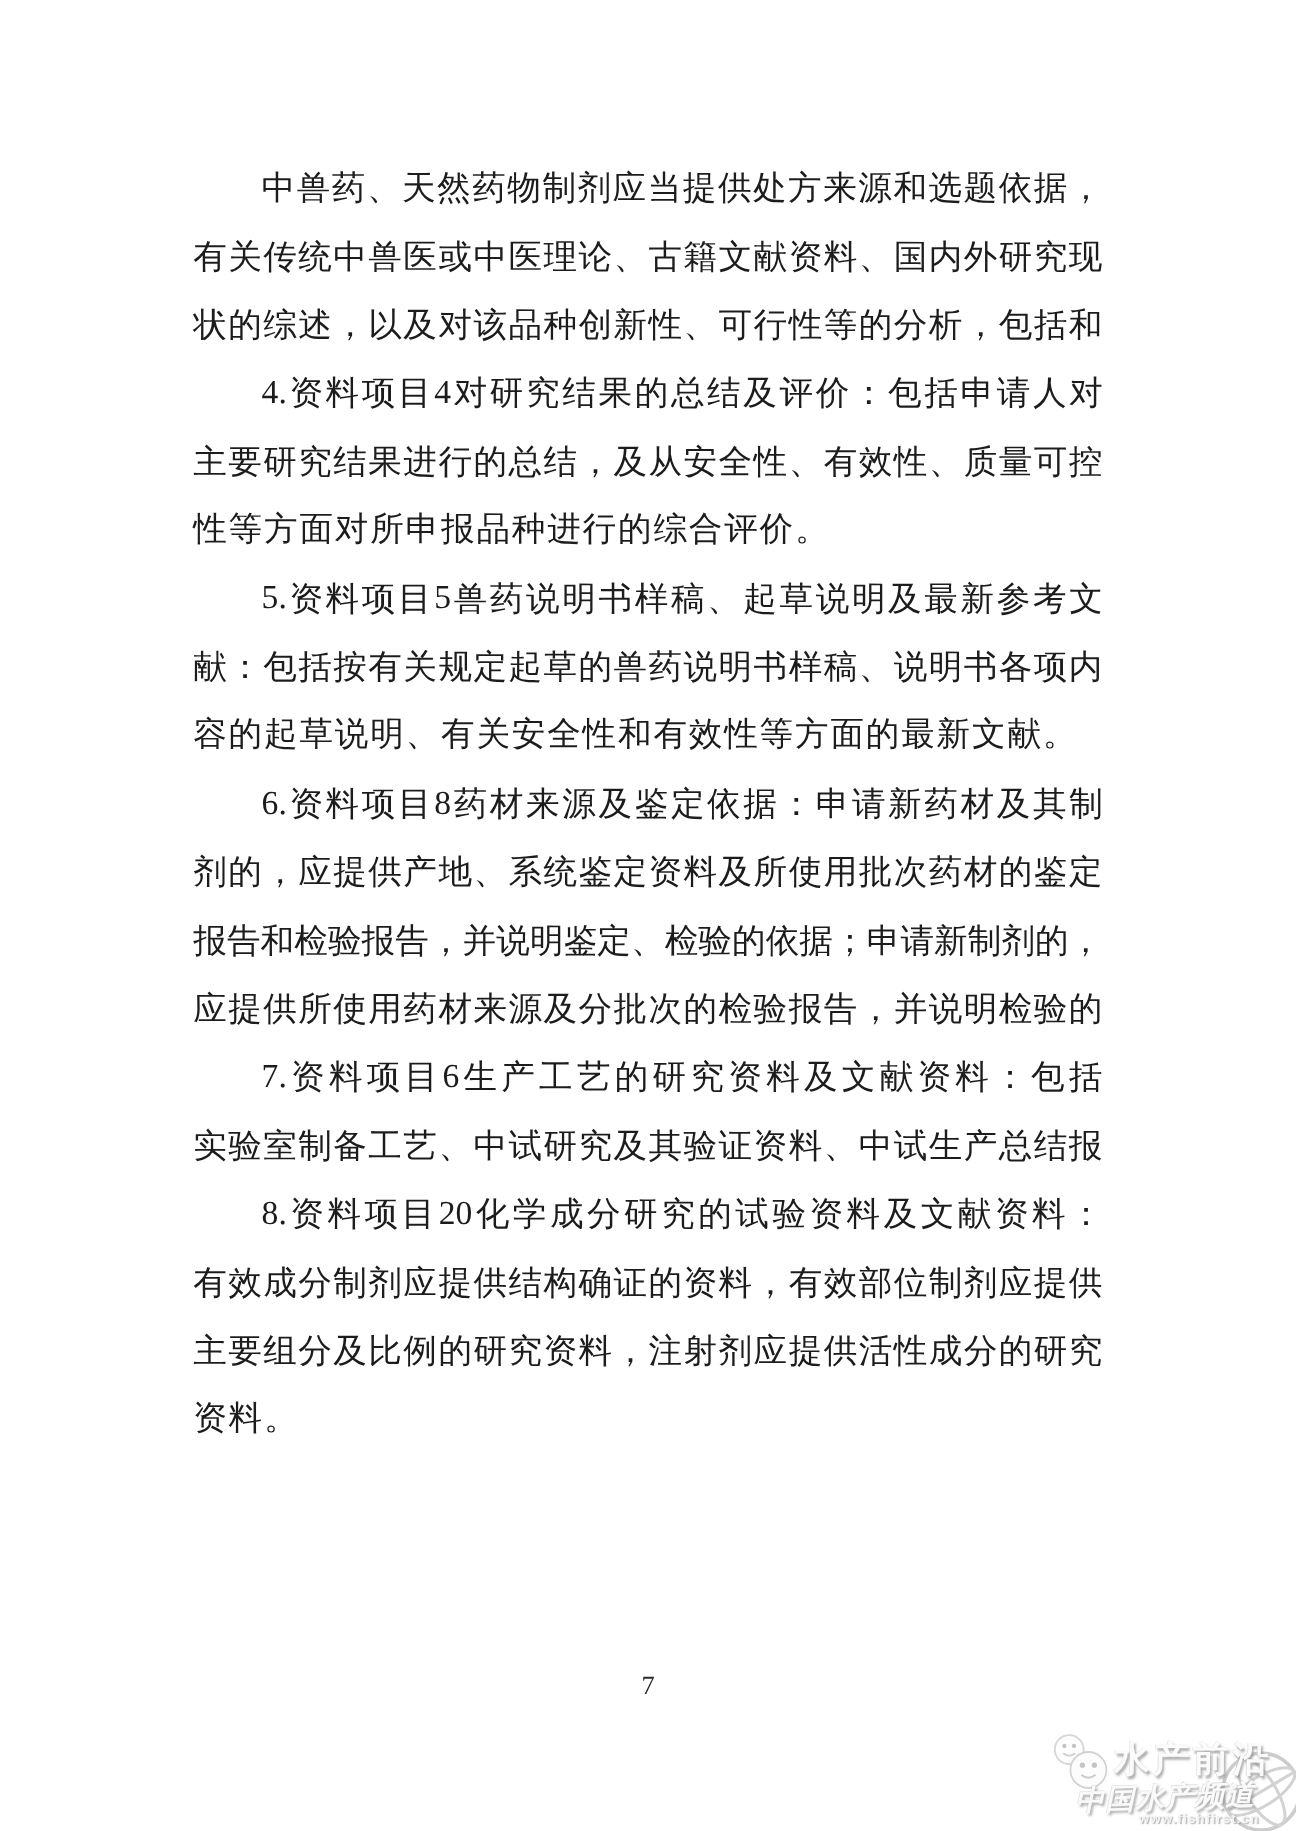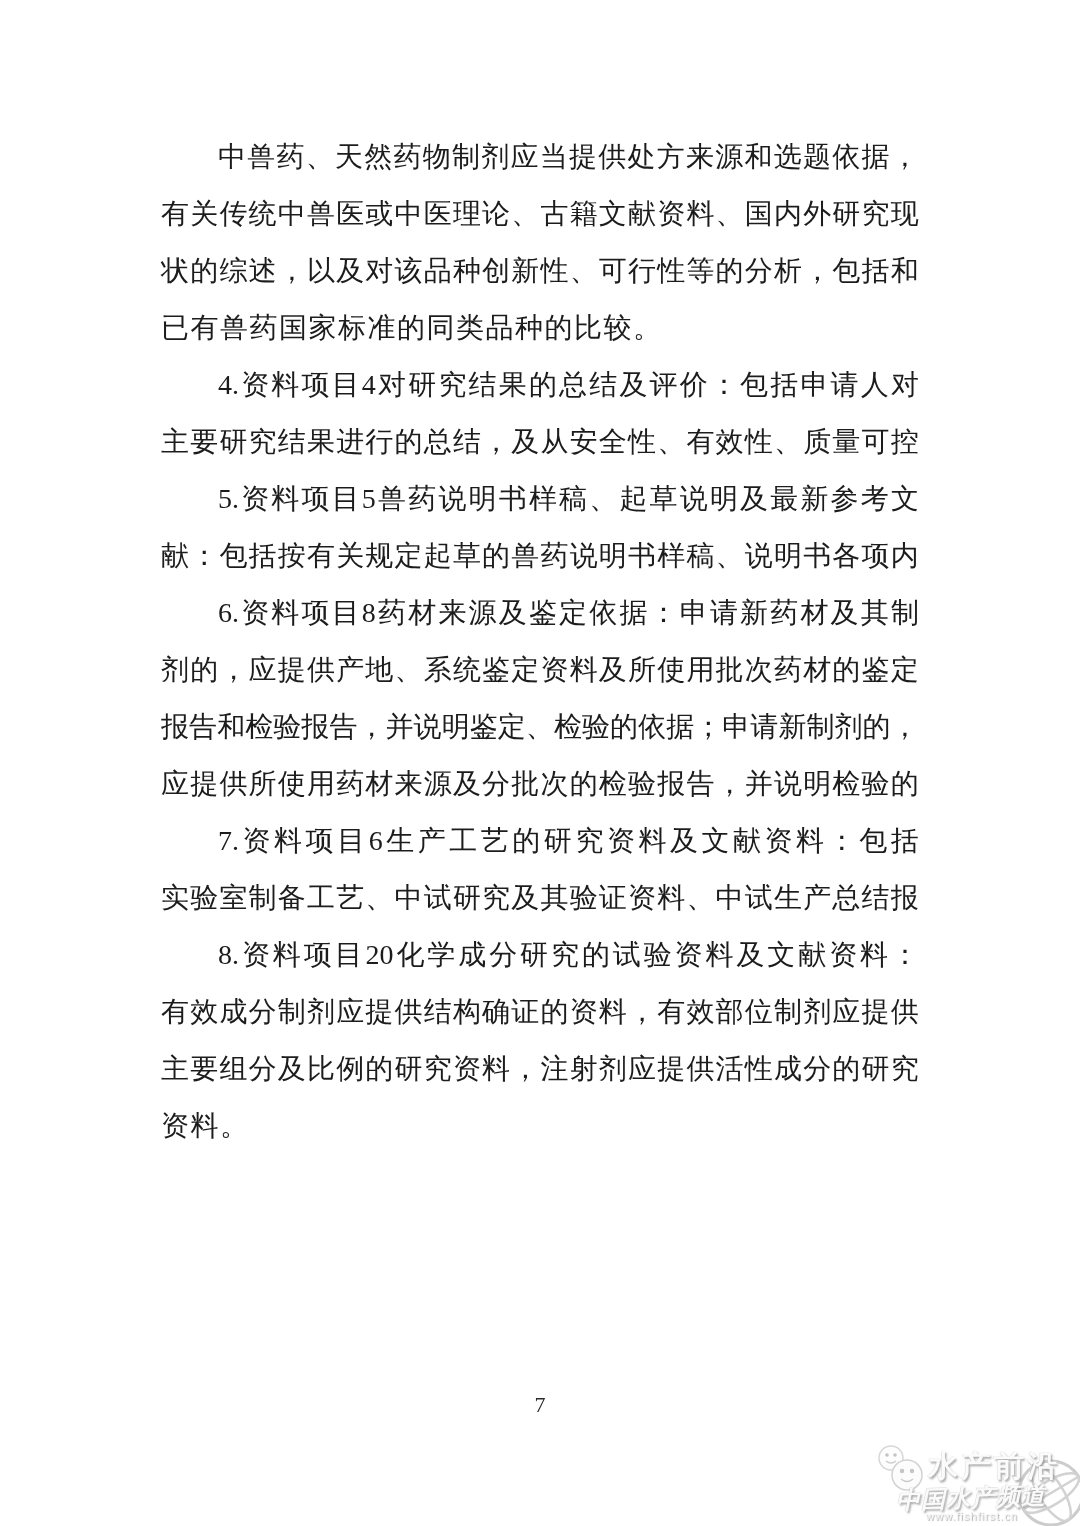--- a/index.html
+++ b/index.html
@@ -64,22 +64,22 @@
   .wm-sub{
     position:absolute;left:78px;top:52px;z-index:2;
     font-size:24px;font-weight:bold;font-style:italic;letter-spacing:1px;
     color:#fafafa;
     text-shadow:1.5px 2px 2px rgba(125,125,125,.6), -0.5px -0.5px 0 rgba(175,175,175,.45);
     transform:rotate(-2deg);
     white-space:nowrap;
     font-family:"Liberation Sans","DejaVu Sans",sans-serif;
   }
   .wm-url{
-    position:absolute;left:108px;top:80px;z-index:2;
-    font-size:11px;font-weight:normal;letter-spacing:1px;
+    position:absolute;left:131px;top:80px;z-index:2;
+    font-size:11px;font-weight:bold;letter-spacing:1px;
     color:#f2f2f2;
     text-shadow:1px 1px 1px rgba(140,140,140,.7);
     white-space:nowrap;
     font-family:"Liberation Sans","DejaVu Sans",sans-serif;
   }
 </style>
 </head>
 <body>
 
 <div id="page">
@@ -161,21 +161,20 @@
           <span>性</span>
           <span>等</span>
           <span>的</span>
           <span>分</span>
           <span>析</span>
           <span>，</span>
           <span>包</span>
           <span>括</span>
           <span>和</span>
         </div>
-        <div class="line tail">已有兽药国家标准的同类品种的比较。</div>
       </div>
       <div class="paragraph">
         <div class="line indent fill">
           <span>4.</span>
           <span>资</span>
           <span>料</span>
           <span>项</span>
           <span>目</span>
           <span>4</span>
           <span>对</span>
@@ -218,20 +217,21 @@
           <span>、</span>
           <span>有</span>
           <span>效</span>
           <span>性</span>
           <span>、</span>
           <span>质</span>
           <span>量</span>
           <span>可</span>
           <span>控</span>
         </div>
+        <div class="line tail">性等方面对所申报品种进行的综合评价。</div>
       </div>
       <div class="paragraph">
         <div class="line indent fill">
           <span>5.</span>
           <span>资</span>
           <span>料</span>
           <span>项</span>
           <span>目</span>
           <span>5</span>
           <span>兽</span>
@@ -274,20 +274,21 @@
           <span>样</span>
           <span>稿</span>
           <span>、</span>
           <span>说</span>
           <span>明</span>
           <span>书</span>
           <span>各</span>
           <span>项</span>
           <span>内</span>
         </div>
+        <div class="line tail">容的起草说明、有关安全性和有效性等方面的最新文献。</div>
       </div>
       <div class="paragraph">
         <div class="line indent fill">
           <span>6.</span>
           <span>资</span>
           <span>料</span>
           <span>项</span>
           <span>目</span>
           <span>8</span>
           <span>药</span>

